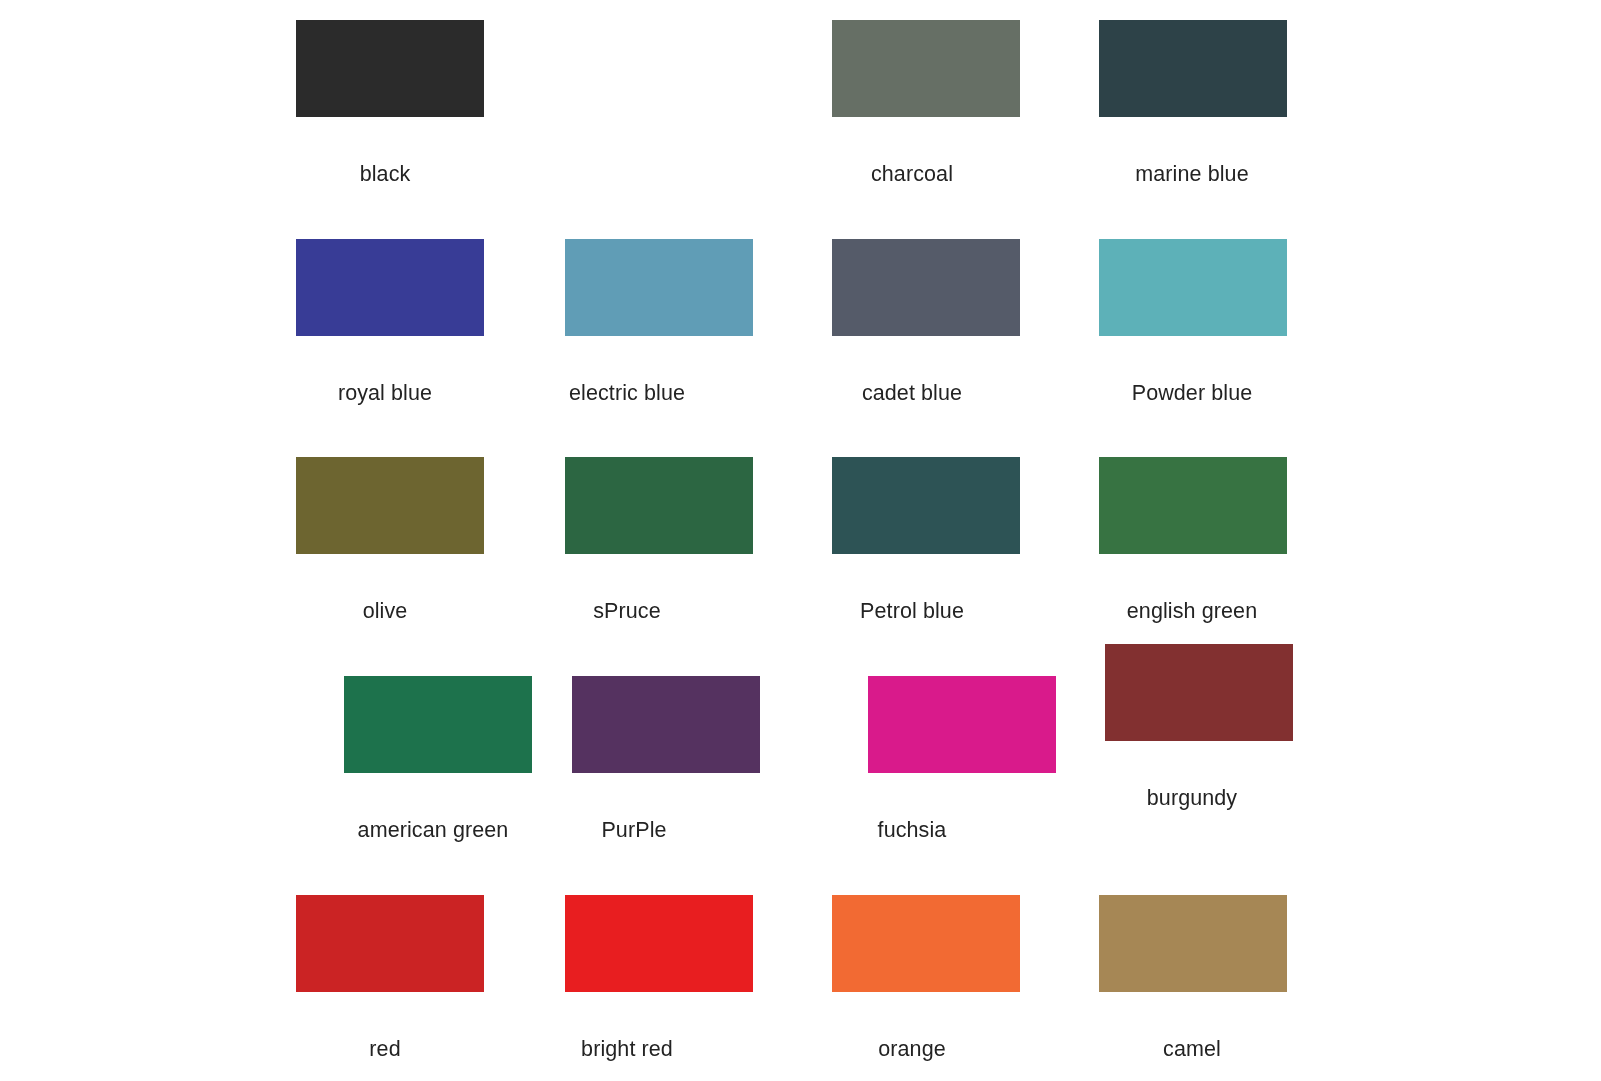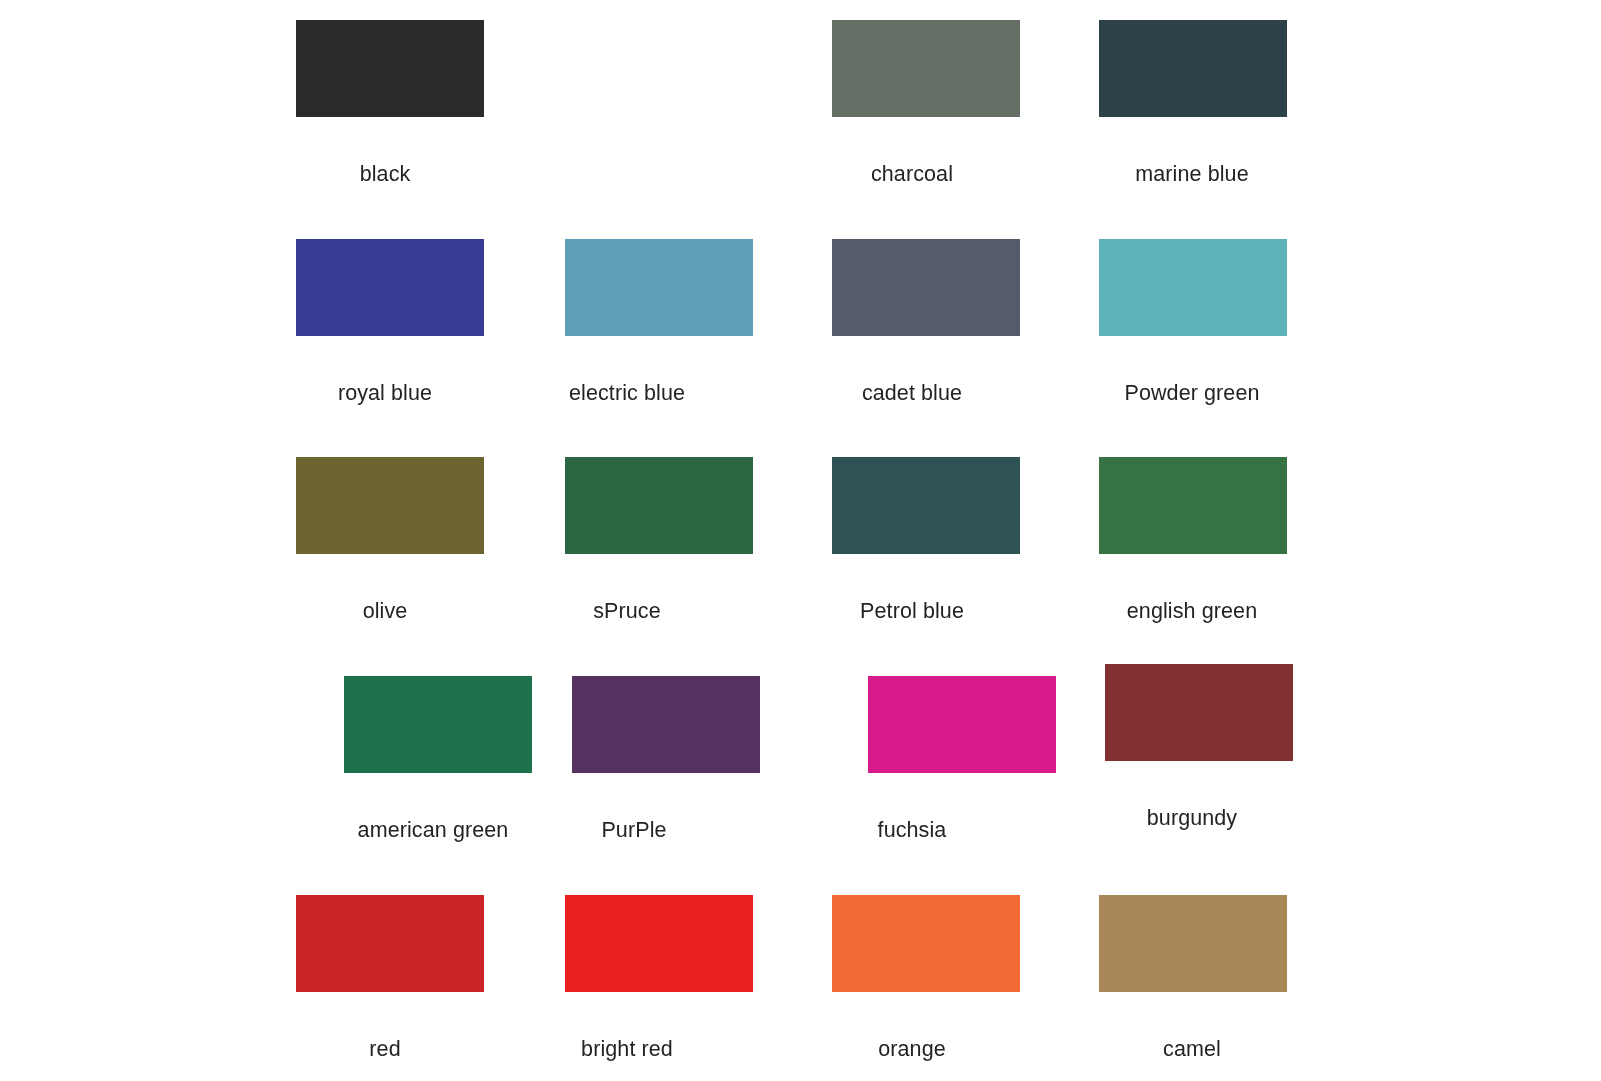--- a/index.html
+++ b/index.html
@@ -79,21 +79,21 @@
     <div class="swatch-cell col-1" style="left: 565px; top: 239px;">
       <div class="swatch-chip" title="#609db6" style="background-color: rgb(96, 157, 182);"></div>
       <div class="swatch-label">electric blue</div>
     </div>
     <div class="swatch-cell col-2" style="left: 832px; top: 239px;">
       <div class="swatch-chip" title="#555b69" style="background-color: rgb(85, 91, 105);"></div>
       <div class="swatch-label">cadet blue</div>
     </div>
     <div class="swatch-cell col-3" style="left: 1099px; top: 239px;">
       <div class="swatch-chip" title="#5db1b8" style="background-color: rgb(93, 177, 184);"></div>
-      <div class="swatch-label">Powder green</div>
+      <div class="swatch-label">Powder blue</div>
     </div>
     <div class="swatch-cell col-0" style="left: 296px; top: 457px;">
       <div class="swatch-chip" title="#6d6530" style="background-color: rgb(109, 101, 48);"></div>
       <div class="swatch-label">olive</div>
     </div>
     <div class="swatch-cell col-1" style="left: 565px; top: 457px;">
       <div class="swatch-chip" title="#2c6642" style="background-color: rgb(44, 102, 66);"></div>
       <div class="swatch-label">sPruce</div>
     </div>
     <div class="swatch-cell col-2" style="left: 832px; top: 457px;">
@@ -109,21 +109,21 @@
       <div class="swatch-label">american green</div>
     </div>
     <div class="swatch-cell col-1" style="left: 565px; top: 676px; margin-left: 7px;">
       <div class="swatch-chip" title="#553260" style="background-color: rgb(85, 50, 96);"></div>
       <div class="swatch-label">PurPle</div>
     </div>
     <div class="swatch-cell col-2" style="left: 832px; top: 676px; padding-left: 36px;">
       <div class="swatch-chip" title="#d91a8b" style="background-color: rgb(217, 26, 139);"></div>
       <div class="swatch-label">fuchsia</div>
     </div>
-    <div class="swatch-cell col-3" style="left: 1099px; top: 664px; padding-left: 6px;">
+    <div class="swatch-cell col-3" style="left: 1099px; top: 644px; padding-left: 6px;">
       <div class="swatch-chip" title="#823030" style="background-color: rgb(130, 48, 48);"></div>
       <div class="swatch-label">burgundy</div>
     </div>
     <div class="swatch-cell col-0" style="left: 296px; top: 895px;">
       <div class="swatch-chip" title="#cb2324" style="background-color: rgb(203, 35, 36);"></div>
       <div class="swatch-label">red</div>
     </div>
     <div class="swatch-cell col-1" style="left: 565px; top: 895px;">
       <div class="swatch-chip" title="#e81e20" style="background-color: rgb(232, 30, 32);"></div>
       <div class="swatch-label">bright red</div>

